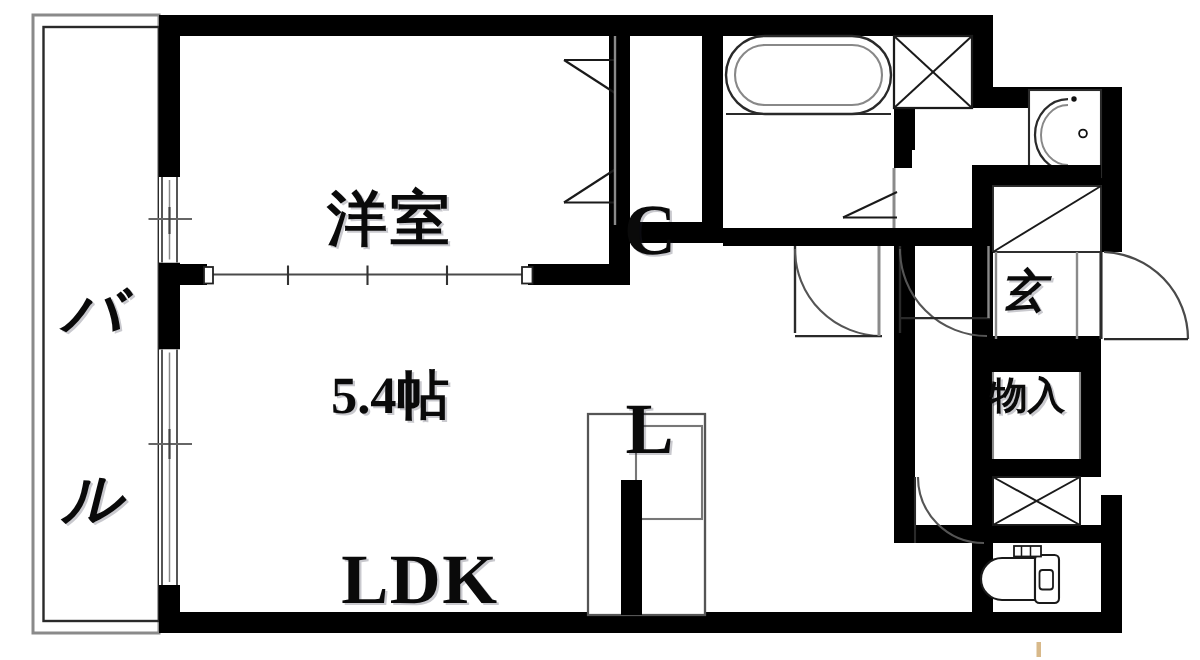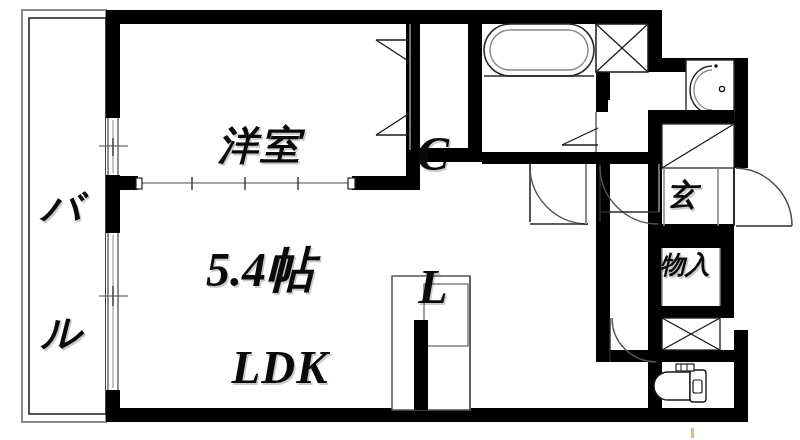--- a/index.html
+++ b/index.html
@@ -24,44 +24,43 @@
     top: 0;
     left: 0;
     width: 800px;
     height: 440px;
     display: block;
   }
   .room-label {
     position: absolute;
     font-family: "Liberation Serif", serif;
     color: #0a0a0a;
-    font-style: italic;
     font-weight: bold;
     text-align: center;
     line-height: 1.02;
     white-space: pre;
     text-shadow: 1.5px 1.5px 0 rgba(40,40,60,0.25);
     pointer-events: none;
     user-select: none;
   }
   .label-washitsu {
     left: 170px;
     top: 44px;
     width: 180px;
     font-size: 40px;
   }
   .label-washitsu .l1 { display: block; letter-spacing: 2px; }
-  .label-washitsu .l2 { display: block; font-size: 48px; margin-top: -2px; }
+  .label-washitsu .l2 { display: block; font-size: 35px; margin-top: -2px; }
   .label-ldk {
     left: 175px;
     top: 248px;
     width: 210px;
     font-size: 47px;
   }
-  .label-ldk .l1 { display: block; letter-spacing: 1px; }
+  .label-ldk .l1 { display: block; letter-spacing: 1px; margin-top: 20px; }
   .label-cl {
     left: 416px;
     top: 44px;
     width: 34px;
     font-size: 48px;
     line-height: 0.92;
   }
   .label-cl .l1 { display: block; }
   .label-cl .l2 { display: block; }
   .label-balcony {

